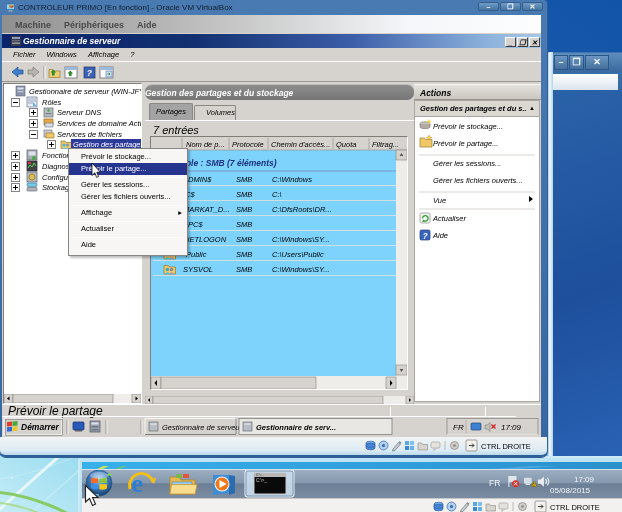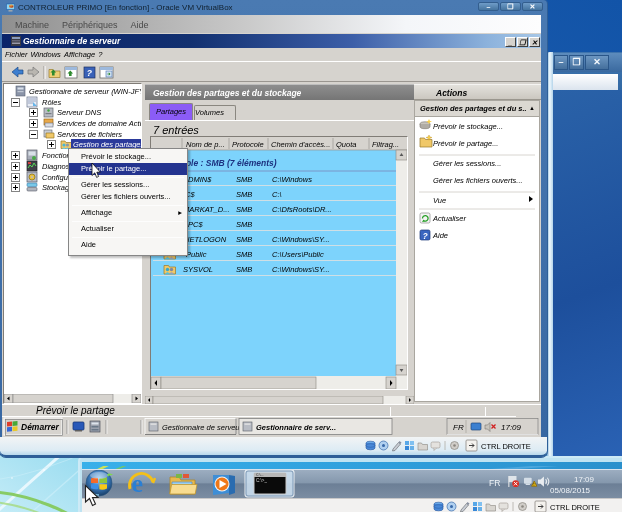--- a/index.html
+++ b/index.html
@@ -47,63 +47,63 @@
   font-size:8px; line-height:15px; }
 #mwin .vbicon { position:absolute; left:6px; top:3px; width:9px; height:9px; }
 #mwin .ttext { position:absolute; left:18px; top:0px; }
 #mwin .wbtns { position:absolute; right:4px; top:2px; display:flex; }
 #mwin .wbtns div { width:21px; height:9px; border:1px solid #335e8e; border-radius:2px;
   background:linear-gradient(#6f9cc8,#45749f); margin-left:1px; color:#fff;
   font-size:7px; font-weight:bold; text-align:center; line-height:7px; }
 #mwin .vmenu { position:absolute; left:2px; top:15px; width:539px; height:18px;
   background:linear-gradient(90deg,#8f8f8f,#c9c9c9 45%,#f4f6f9 75%,#fdfdfe);
   color:#4a4a4a; font-size:9px; line-height:21px; }
-#mwin .vmenu span { margin-left:13px; }
+#mwin .vmenu span { margin-left:13px;font-weight:bold; }
 
 
 #vm { position:absolute; left:2px; top:33px; width:539px; height:404px; background:#d6d3ce;
   font-size:8px; color:#000;font-style:italic; }
 
 
 #vm .mtitle { position:absolute; left:0; top:1px; width:539px; height:14px;
   background:linear-gradient(90deg,#0b246a 0%,#123070 35%,#3c5ea8 65%,#8cb2dc 90%,#a7c7e7 100%);
   color:#fff; font-weight:bold; font-size:8.5px; line-height:14px; }
 #vm .mtitle .ic { position:absolute; left:9px; top:2px; width:10px; height:10px; }
 #vm .mtitle .t { position:absolute; left:21px; }
 #vm .cbtns { position:absolute; right:1px; top:3px; display:flex; }
 #vm .cbtns div { width:11px; height:10px; background:#d6d3ce; border:1px solid;
   border-color:#fff #404040 #404040 #fff; margin-left:1px; font-size:7px; font-weight:bold;
   text-align:center; line-height:9px; color:#000; }
 
 
 #vm .mmenu { position:absolute; left:0; top:15px; width:539px; height:14px;
   border-bottom:1px solid #fff; font-size:7.5px; line-height:14px; }
-#vm .mmenu span { margin-left:3px;text-align:center; }
+#vm .mmenu span { margin-left:11px;text-align:center; }
 #vm .mtool { position:absolute; left:0; top:30px; width:539px; height:19px;
   border-bottom:1px solid #9a9690; }
 
 
 #tree { position:absolute; left:1px; top:50px; width:139px; height:321px;
   background:#fff; border:1px solid; border-color:#807c76 #fff #fff #807c76;
   overflow:hidden; }
 #tree .hsb { position:absolute; left:0px; bottom:0px; width:137px; height:9px; }
 #midp { position:absolute; left:143px; top:50px; width:269px; height:321px; background:#d6d3ce; }
 #midp .hdr { position:absolute; left:0; top:1px; width:269px; height:16px;
   background:linear-gradient(#8e8e8e,#757575); color:#fff; font-weight:bold;
-  font-size:8.5px; line-height:16px; padding-left:8px; border-top:1px solid #bdbdbd;
-  box-sizing:border-box; }
+  font-size:8.5px; line-height:16px; border-top:1px solid #bdbdbd;
+  box-sizing:border-box;border-radius:7px; }
 #actp { position:absolute; left:412px; top:50px; width:127px; height:321px; background:#d6d3ce; }
 #actp .hdr { position:absolute; left:0; top:1px; width:127px; height:16px;
   background:linear-gradient(#e3e1dc,#cbc7c0); color:#000; font-weight:bold;
-  font-size:8.5px; line-height:16px; padding-left:22px; border-top:1px solid #f5f4f2;
+  font-size:8.5px; line-height:16px; padding-left:6px; border-top:1px solid #f5f4f2;
   border-bottom:1px solid #9a968e; box-sizing:border-box; }
 
 
 #vm .stat { position:absolute; left:0; top:371px; width:539px; height:12px;
-  border-top:1px solid #fff; font-size:10px; line-height:12px;padding-left:28px; }
+  border-top:1px solid #fff; font-size:12px; line-height:12px; }
 #vm .tbar { position:absolute; left:0; top:383px; width:514px; height:21px;
   border-top:1px solid #fff;text-align:center; }
 
 
 #mwin .vbsb { position:absolute; left:0px; top:437px; width:547px; height:20px;
   background:linear-gradient(#f2f4f5,#dcebf4 75%,#b8d9ec); border-radius:0 0 6px 6px;
   border-bottom:2px solid #2e5f98; box-sizing:border-box; }
 #mwin { box-shadow:0 0 0 1px #2e5f98; }
 
 
@@ -425,22 +425,22 @@
           <rect x="128" y="0" width="9" height="9" fill="#d6d3ce" stroke="#808080" stroke-width="0.6"></rect>
             <path d="M131.5,2.5 L134,4.5 L131.5,6.5 z" fill="#000"></path>
           <rect x="9" y="0" width="100" height="9" fill="#d6d3ce" stroke="#808080" stroke-width="0.6"></rect>
         </svg>
       </div>
     </div>
     <div id="midp">
       <div class="hdr">Gestion des partages et du stockage</div>
       <div id="midbody">
 
-        <div style="position:absolute;left:4px;top:20px;width:44px;height:17px;background:#8b5cf6;border:1px solid #8a8780;border-bottom:none;border-radius:2px 2px 0 0;font-size:7.5px;text-align:center;line-height:16px;z-index:2">Partages</div>
-        <div style="position:absolute;left:49px;top:22px;width:42px;height:15px;background:#d6d3ce;border:1px solid #8a8780;border-bottom:none;border-radius:2px 2px 0 0;font-size:7.5px;text-align:left;line-height:14px">Volumes</div>
+        <div style="position:absolute;left:4px;top:20px;width:44px;height:17px;background:#a3a3a3;border:1px solid #8a8780;border-bottom:none;border-radius:2px 2px 0 0;font-size:7.5px;text-align:center;line-height:16px;z-index:2">Partages</div>
+        <div style="position:absolute;left:49px;top:22px;width:42px;height:15px;background:#d6d3ce;border:1px solid #8a8780;border-bottom:none;border-radius:2px 2px 0 0;font-size:7.5px;text-align:right;line-height:14px">Volumes</div>
         <div style="position:absolute;left:0px;top:37px;width:269px;height:1px;background:#fff"></div>
         <div style="position:absolute;left:8px;top:41px;font-size:11px">7 entrées</div>
 
         <div style="position:absolute;left:5px;top:53px;width:258px;height:254px;background:#7dd3fc;border:1px solid;border-color:#807c76 #fff #fff #807c76">
           <svg width="256" height="252" viewBox="0 0 256 252" font-family="Liberation Sans, sans-serif" font-size="7.5">
 
             <rect x="0" y="0" width="256" height="13" fill="#d6d3ce"></rect>
             <line x1="0" y1="13" x2="256" y2="13" stroke="#9a9690" stroke-width="0.7"></line>
             <g stroke="#9a9690" stroke-width="0.7">
                 <line x1="31" y1="1" x2="31" y2="12"></line>

